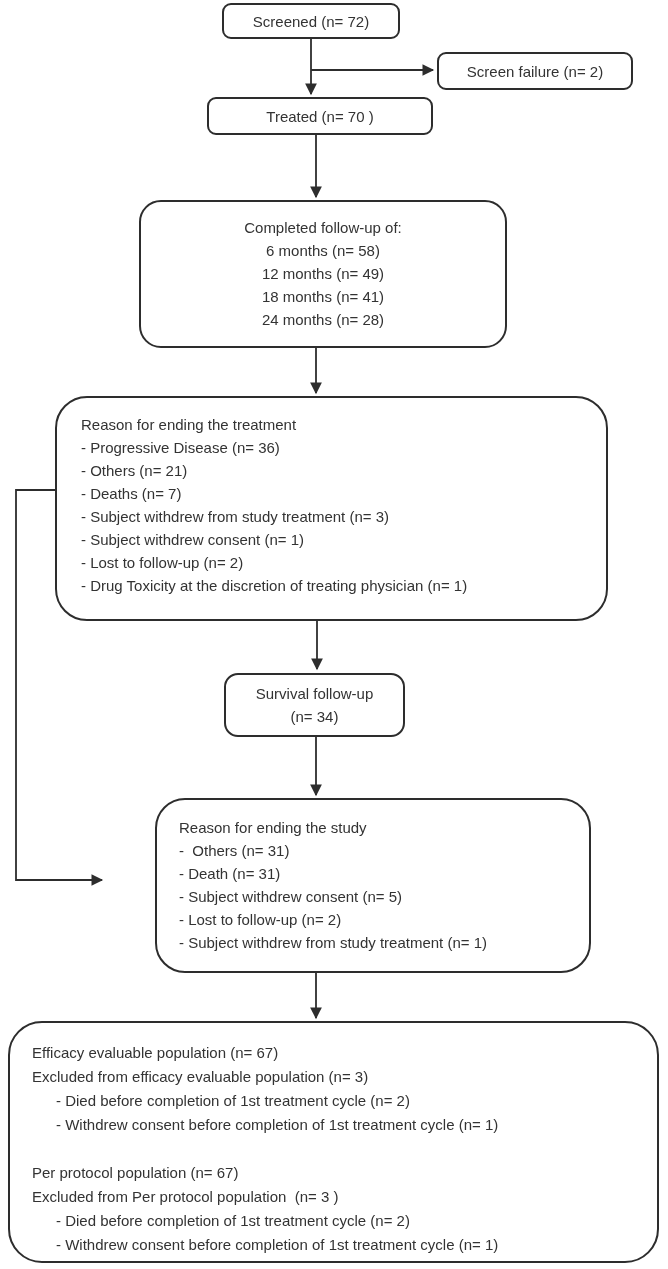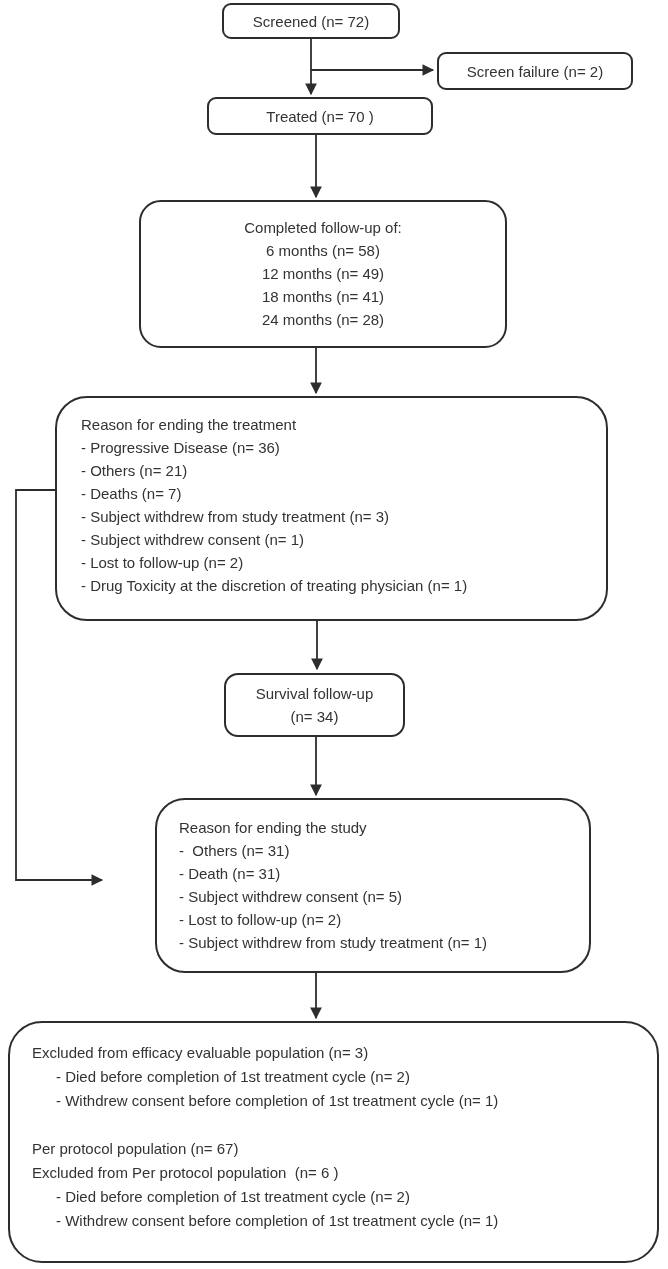--- a/index.html
+++ b/index.html
@@ -113,23 +113,24 @@
   <div class="box" id="ending-study">
     <div class="line">Reason for ending the study</div>
     <div class="line">-  Others (n= 31)</div>
     <div class="line">- Death (n= 31)</div>
     <div class="line">- Subject withdrew consent (n= 5)</div>
     <div class="line">- Lost to follow-up (n= 2)</div>
     <div class="line">- Subject withdrew from study treatment (n= 1)</div>
   </div>
 
   <div class="box" id="populations">
+    <div class="line line24">Efficacy evaluable population (n= 67)</div>
     <div class="line line24">Excluded from efficacy evaluable population (n= 3)</div>
     <div class="line line24 indent">- Died before completion of 1st treatment cycle (n= 2)</div>
     <div class="line line24 indent">- Withdrew consent before completion of 1st treatment cycle (n= 1)</div>
     <div class="line line24"></div>
     <div class="line line24">Per protocol population (n= 67)</div>
-    <div class="line line24">Excluded from Per protocol population  (n= 6 )</div>
+    <div class="line line24">Excluded from Per protocol population  (n= 3 )</div>
     <div class="line line24 indent">- Died before completion of 1st treatment cycle (n= 2)</div>
     <div class="line line24 indent">- Withdrew consent before completion of 1st treatment cycle (n= 1)</div>
   </div>
 
 </div>
 
 </body></html>

